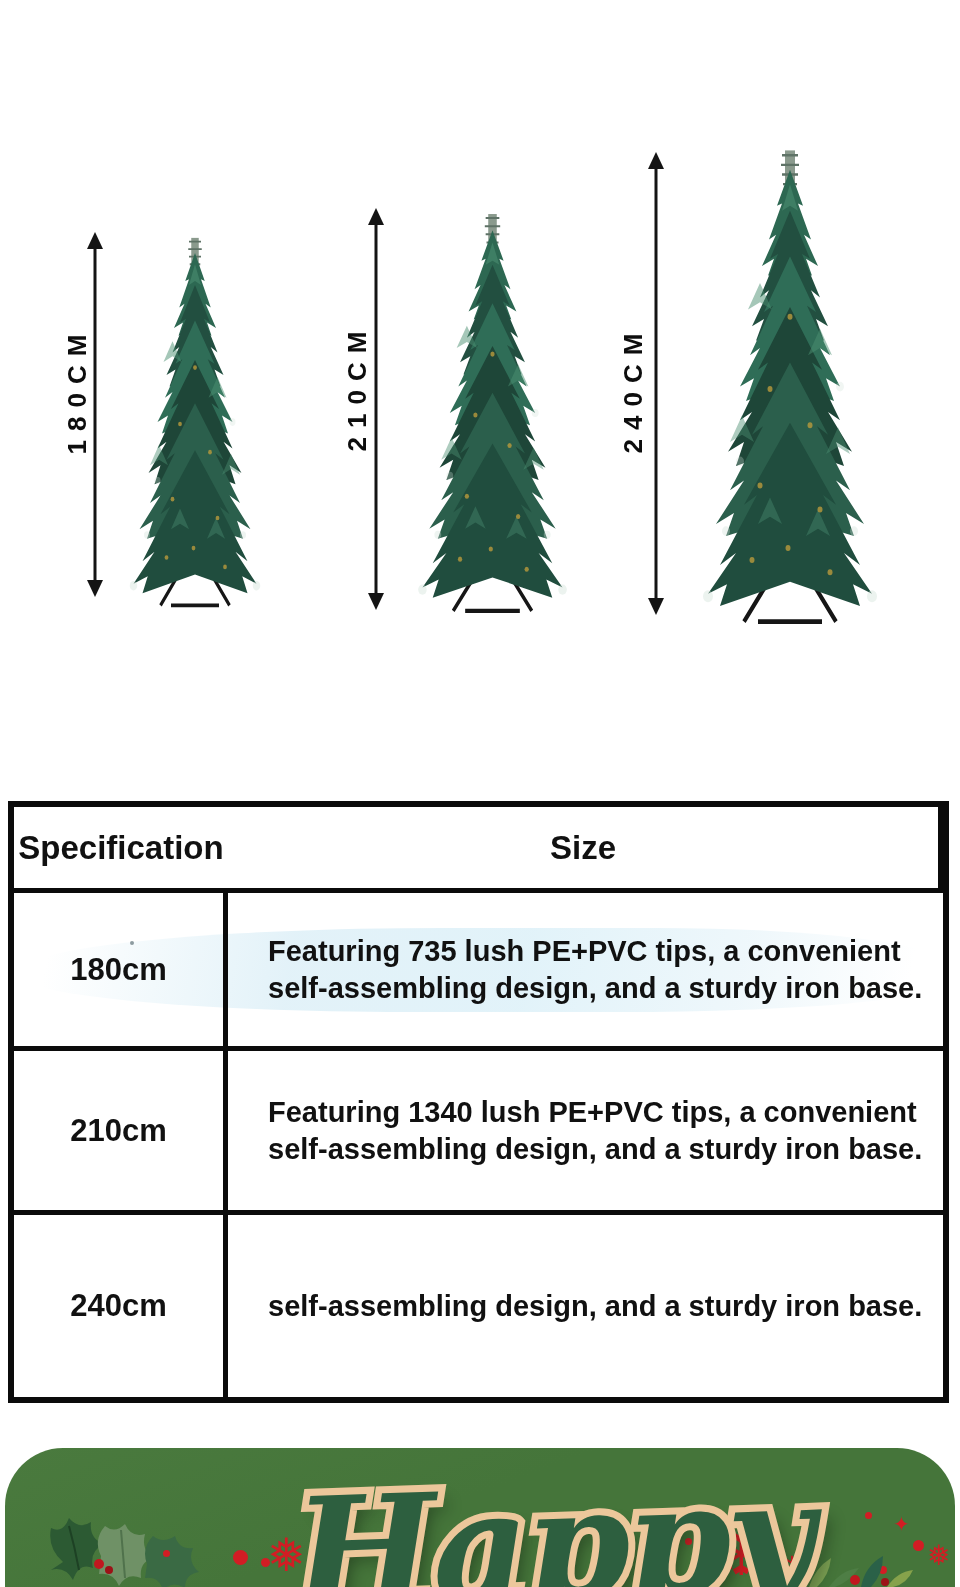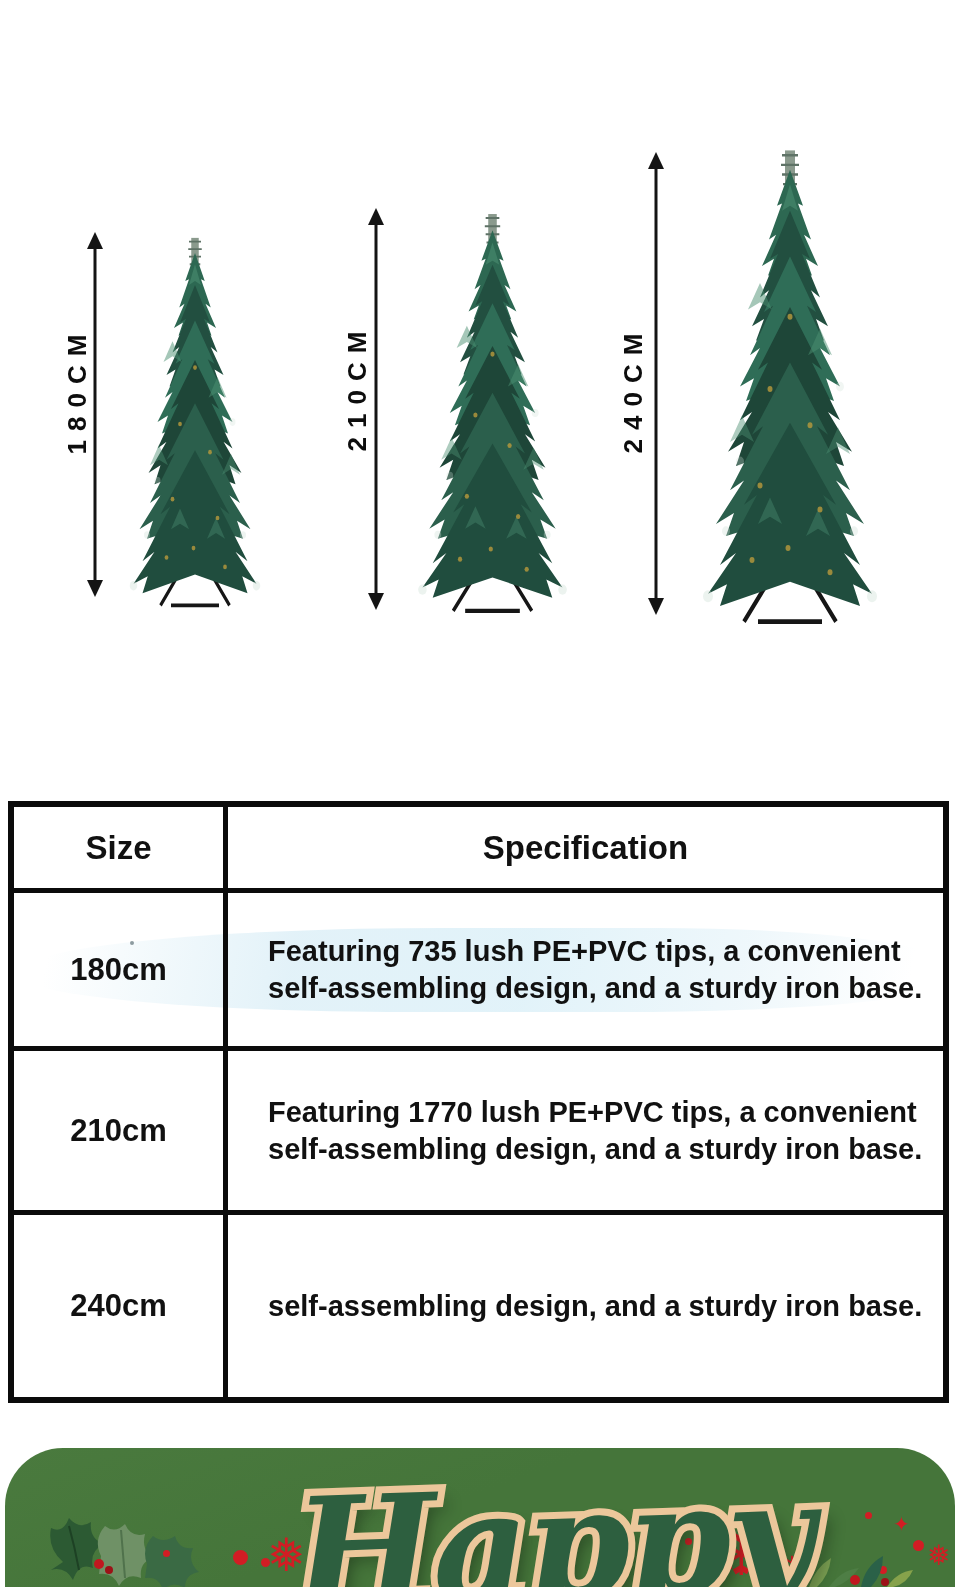--- a/index.html
+++ b/index.html
@@ -124,32 +124,32 @@
           <use href="#tree-art"></use>
         </svg>
     </div>
 
   </section>
 
   <div class="wave"></div>
   <div class="speck"></div>
 
   <section class="spec-table">
+    <div class="cell header rb">Specification</div>
     <div class="cell header col-size rb">Size</div>
-    <div class="cell header rb">Specification</div>
 
     <div class="cell size-val col-size rb">180cm</div>
     <div class="cell spec rb">
       <div>Featuring 735 lush PE+PVC tips, a convenient</div>
       <div>self-assembling design, and a sturdy iron base.</div>
     </div>
 
     <div class="cell size-val col-size rb">210cm</div>
     <div class="cell spec rb">
-      <div>Featuring 1770 lush PE+PVC tips, a convenient</div>
+      <div>Featuring 1340 lush PE+PVC tips, a convenient</div>
       <div>self-assembling design, and a sturdy iron base.</div>
     </div>
 
     <div class="cell size-val col-size">240cm</div>
     <div class="cell spec">
       <div>self-assembling design, and a sturdy iron base.</div>
     </div>
   </section>
 
   <section class="banner" style="background:linear-gradient(160deg,#4a7a3e 0%,#45753a 45%);">

